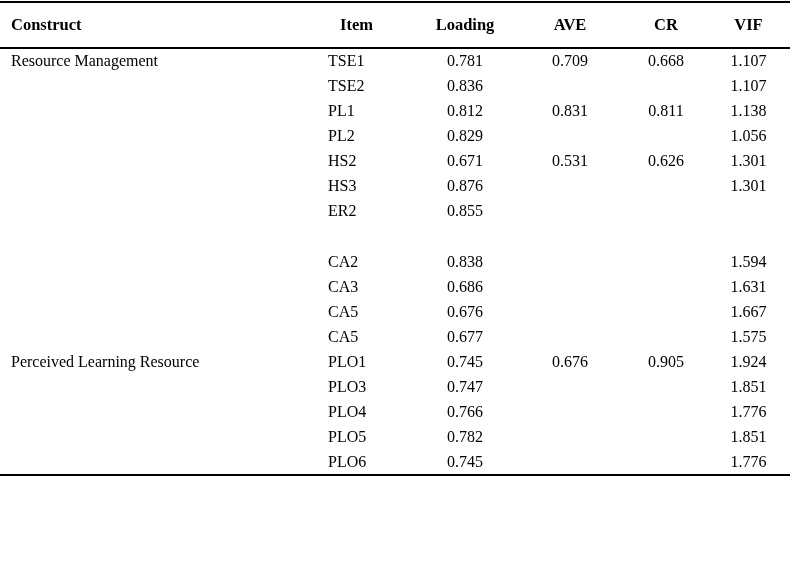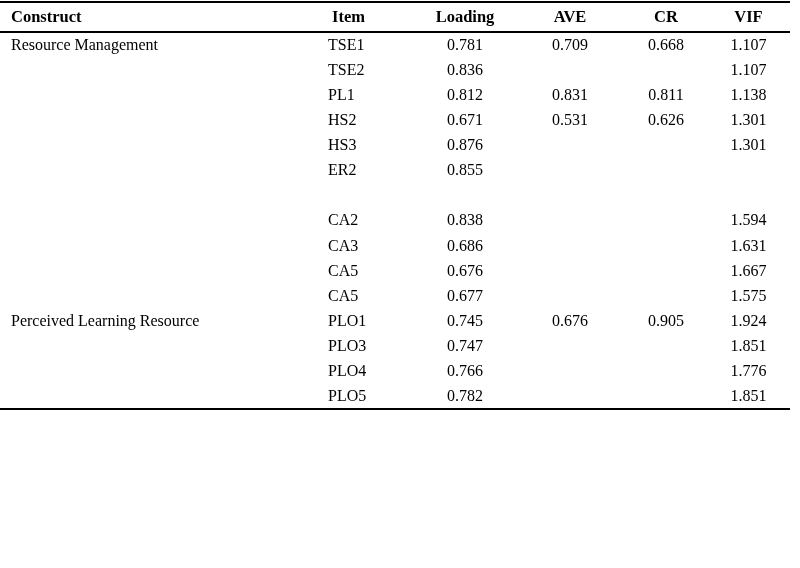--- a/index.html
+++ b/index.html
@@ -30,21 +30,21 @@
   col.c-loading  { width: 100px; }
   col.c-ave      { width: 110px; }
   col.c-cr       { width: 82px; }
   col.c-vif      { width: 83px; }
 
   thead tr { height: 27px; }
   thead { border-bottom: 2px solid #000000; }
   th {
     font-weight: bold;
     font-size: 16.5px;
-    padding: 4px;
+    padding: 12px;
     vertical-align: middle;
     white-space: nowrap;
   }
   tbody tr { height: 25.14px; }
   td {
     font-size: 16px;
     padding: 0;
     vertical-align: middle;
     white-space: nowrap;
   }
@@ -95,20 +95,28 @@
         <tr>
           <td class="col-construct"></td>
           <td class="col-item">PL1</td>
           <td class="col-loading">0.812</td>
           <td class="col-ave">0.831</td>
           <td class="col-cr">0.811</td>
           <td class="col-vif">1.138</td>
         </tr>
         <tr>
           <td class="col-construct"></td>
+          <td class="col-item">PL2</td>
+          <td class="col-loading">0.829</td>
+          <td class="col-ave"></td>
+          <td class="col-cr"></td>
+          <td class="col-vif">1.056</td>
+        </tr>
+        <tr>
+          <td class="col-construct"></td>
           <td class="col-item">HS2</td>
           <td class="col-loading">0.671</td>
           <td class="col-ave">0.531</td>
           <td class="col-cr">0.626</td>
           <td class="col-vif">1.301</td>
         </tr>
         <tr>
           <td class="col-construct"></td>
           <td class="col-item">HS3</td>
           <td class="col-loading">0.876</td>
@@ -189,15 +197,23 @@
           <td class="col-vif">1.776</td>
         </tr>
         <tr>
           <td class="col-construct"></td>
           <td class="col-item">PLO5</td>
           <td class="col-loading">0.782</td>
           <td class="col-ave"></td>
           <td class="col-cr"></td>
           <td class="col-vif">1.851</td>
         </tr>
+        <tr>
+          <td class="col-construct"></td>
+          <td class="col-item">PLO6</td>
+          <td class="col-loading">0.745</td>
+          <td class="col-ave"></td>
+          <td class="col-cr"></td>
+          <td class="col-vif">1.776</td>
+        </tr>
       </tbody>
   </table>
 </div>
 
 </body></html>

